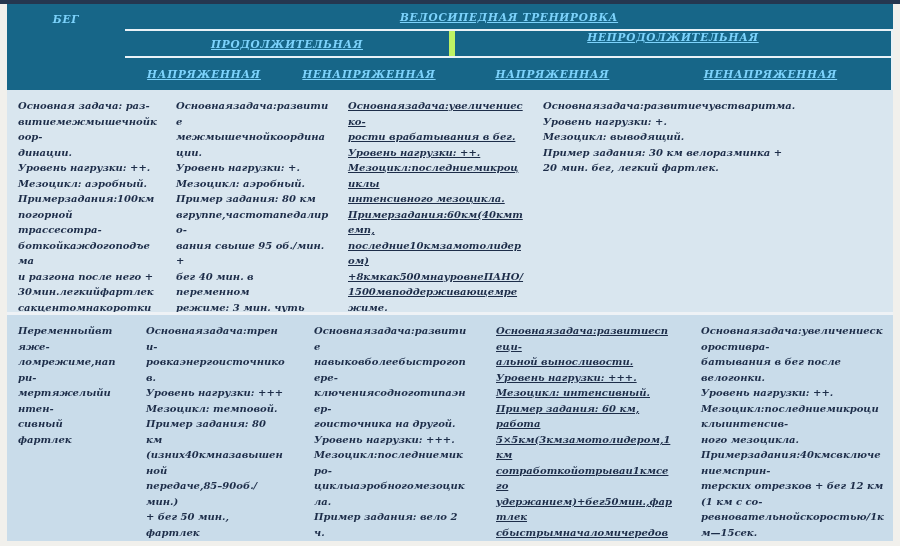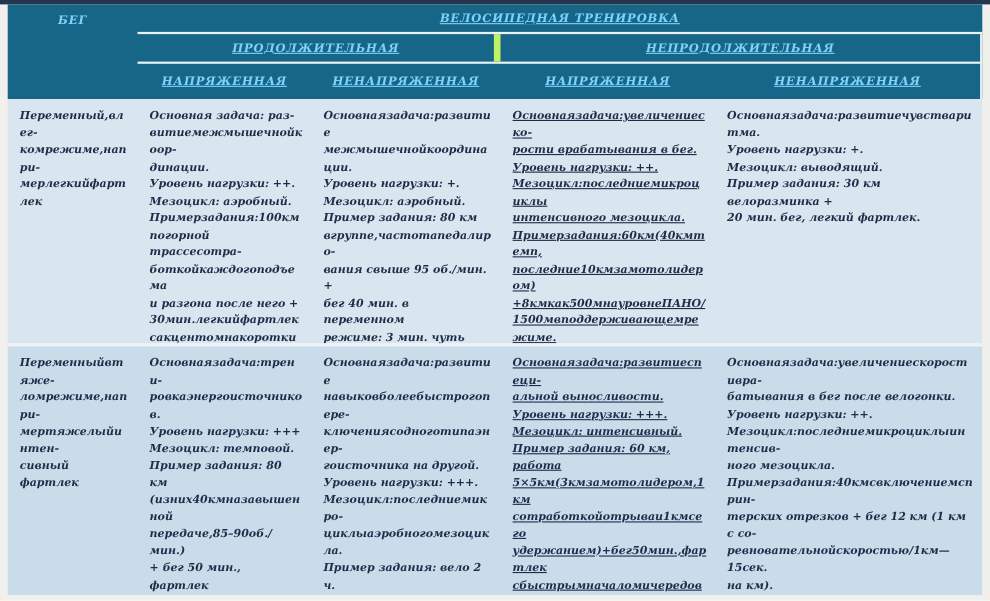--- a/index.html
+++ b/index.html
@@ -34,36 +34,36 @@
   .h-rowB{
     height:27px;box-sizing:border-box;display:flex;
     border-bottom:2px solid #e9f2f7;
     border-right:2px solid #e9f2f7;
   }
   .h-long{
     width:330px;box-sizing:border-box;
     display:flex;justify-content:center;align-items:center;
     border-right:6px solid #bef264;
   }
-  .h-short{flex:1;display:flex;justify-content:center;align-items:center;}
+  .h-short{flex:1;display:flex;justify-content:center;}
   .h-rowC{
     flex:1;display:flex;box-sizing:border-box;
     border-right:2px solid #e9f2f7;
   }
   .h-rowC .hc{display:flex;justify-content:center;align-items:center;box-sizing:border-box;}
   .hc.w2{width:158px;}
   .hc.w3{width:172px;}
   .hc.w4{width:195px;}
   .hc.w5{flex:1;}
 
   
   .brow{display:flex;overflow:hidden;}
   .brow.r1{height:222px;background:#d9e6ef;}
   .row-gap{height:3px;background:#eef2f6;}
-  .brow.r2{height:226px;background:#c9dcea;}
+  .brow.r2{height:226px;background:#c9dcea;gap:10px;}
   .bc{
     box-sizing:border-box;
     padding:8px 8px 0 11px;
     font-size:10px;font-style:italic;font-weight:bold;
     color:#1d2d49;
     line-height:15.5px;
     white-space:pre-line;
     overflow:hidden;
     overflow-wrap:anywhere;
   }
@@ -108,23 +108,20 @@
             <span class="h-text">НАПРЯЖЕННАЯ</span>
           </div>
           <div class="hc w5">
             <span class="h-text">НЕНАПРЯЖЕННАЯ</span>
           </div>
         </div>
       </div>
     </div>
 
     <div class="brow r1">
-      <div class="bc c1">Переменный,влег-
-комрежиме,напри-
-мерлегкийфартлек</div>
       <div class="bc c2">Основная задача: раз-
 витиемежмышечнойкоор-
 динации.
 Уровень нагрузки: ++.
 Мезоцикл: аэробный.
 Примерзадания:100км
 погорной трассесотра-
 боткойкаждогоподъема
 и разгона после него +
 30мин.легкийфартлек

